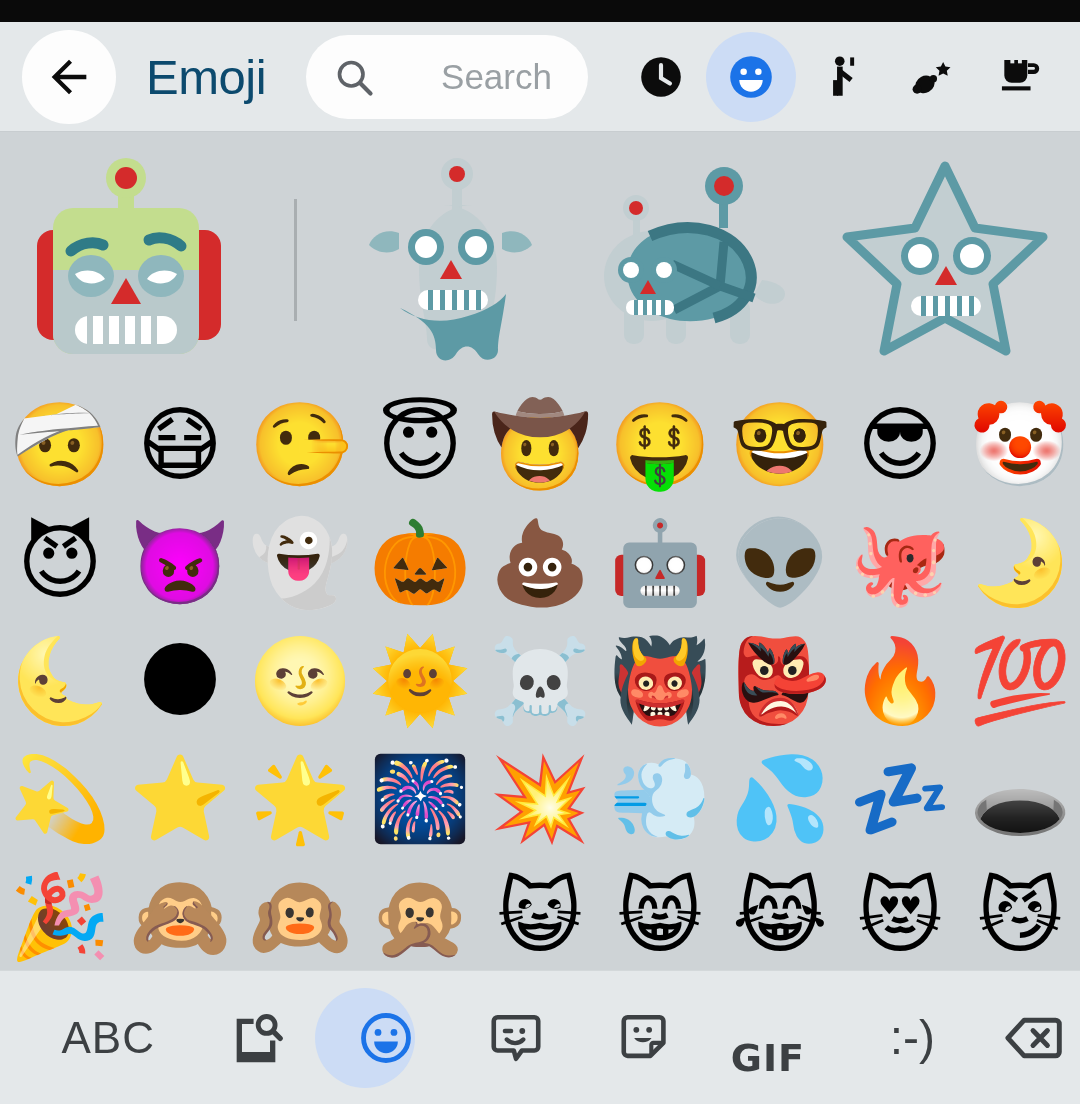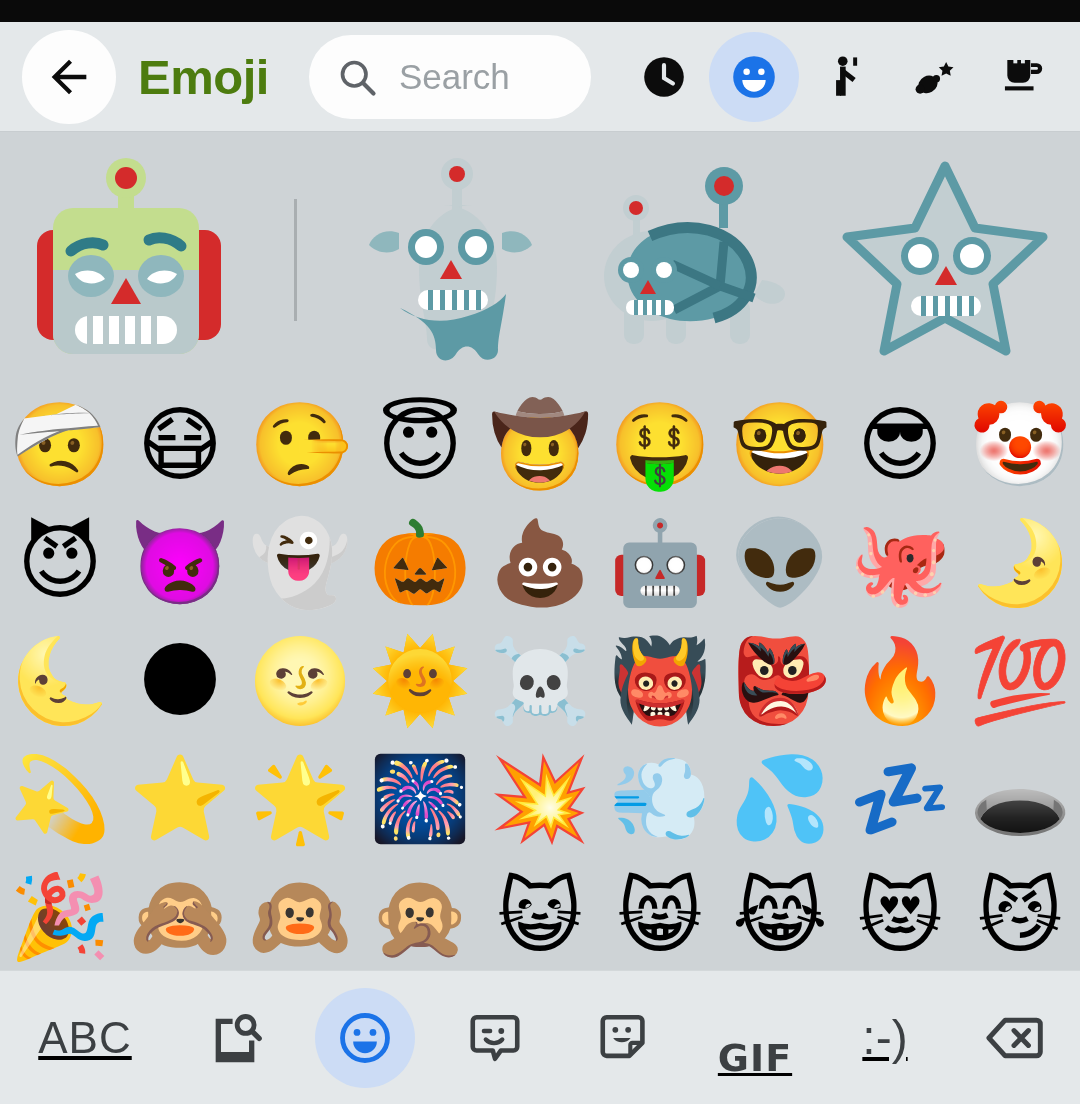--- a/index.html
+++ b/index.html
@@ -27,31 +27,31 @@
     border-bottom: 1px solid #c8cdd0;
   }
   .back-button {
     margin-left: 22px;
     width: 94px; height: 94px; border-radius: 50%;
     background: #fdfdfd;
     display: flex; align-items: center; justify-content: center;
     flex: 0 0 auto; cursor: pointer;
   }
   .page-title {
-    margin-left: 22px;
-    font-size: 49px; font-weight: 700; color: #4d7c0f;
+    margin-left: 30px;
+    font-size: 49px; font-weight: 400; color: #0c4a6e;
     letter-spacing: -0.5px; white-space: nowrap;
     flex: 0 0 auto;
   }
   .search-box {
     margin-left: 40px;
     width: 282px; height: 84px;
     border-radius: 42px; background: #fdfdfd;
     display: flex; align-items: center;
-    flex: 0 0 auto; cursor: text;
+    flex: 0 0 auto; cursor: text; gap: 45px;
   }
   .search-icon { margin-left: 26px; flex: 0 0 auto; display: flex; }
   .search-placeholder {
     margin-left: 20px;
     font-size: 35px; color: #9aa0a4; white-space: nowrap;
   }
   .cat-strip {
     margin-left: 28px;
     display: flex; align-items: center; flex: 1 1 auto;
   }
@@ -101,22 +101,22 @@
   .bottom-bar {
     position: absolute; bottom: 0; left: 0;
     width: 1080px; height: 134px;
     background: #e4e8ea;
     display: flex; align-items: center;
     justify-content: space-around;
     border-top: 1px solid #d3d8da;
   }
   .bottom-item {
     width: 100px; height: 100px; border-radius: 50%;
-    display: flex; align-items: center; justify-content: center;
-    cursor: pointer; flex: 0 0 auto; text-decoration: underline;
+    display: flex; align-items: center; justify-content: flex-end;
+    cursor: pointer; flex: 0 0 auto;
   }
   .bottom-item.selected { background: #ccdcf5; }
   .abc-label {
     font-size: 44px; color: #3c4043; letter-spacing: 1px;
     font-family: "Liberation Sans", sans-serif;
   }
   .gif-label {
     font-size: 38px; font-weight: bold; color: #3c4043;
     letter-spacing: 1px;
     font-family: "DejaVu Sans", sans-serif;

